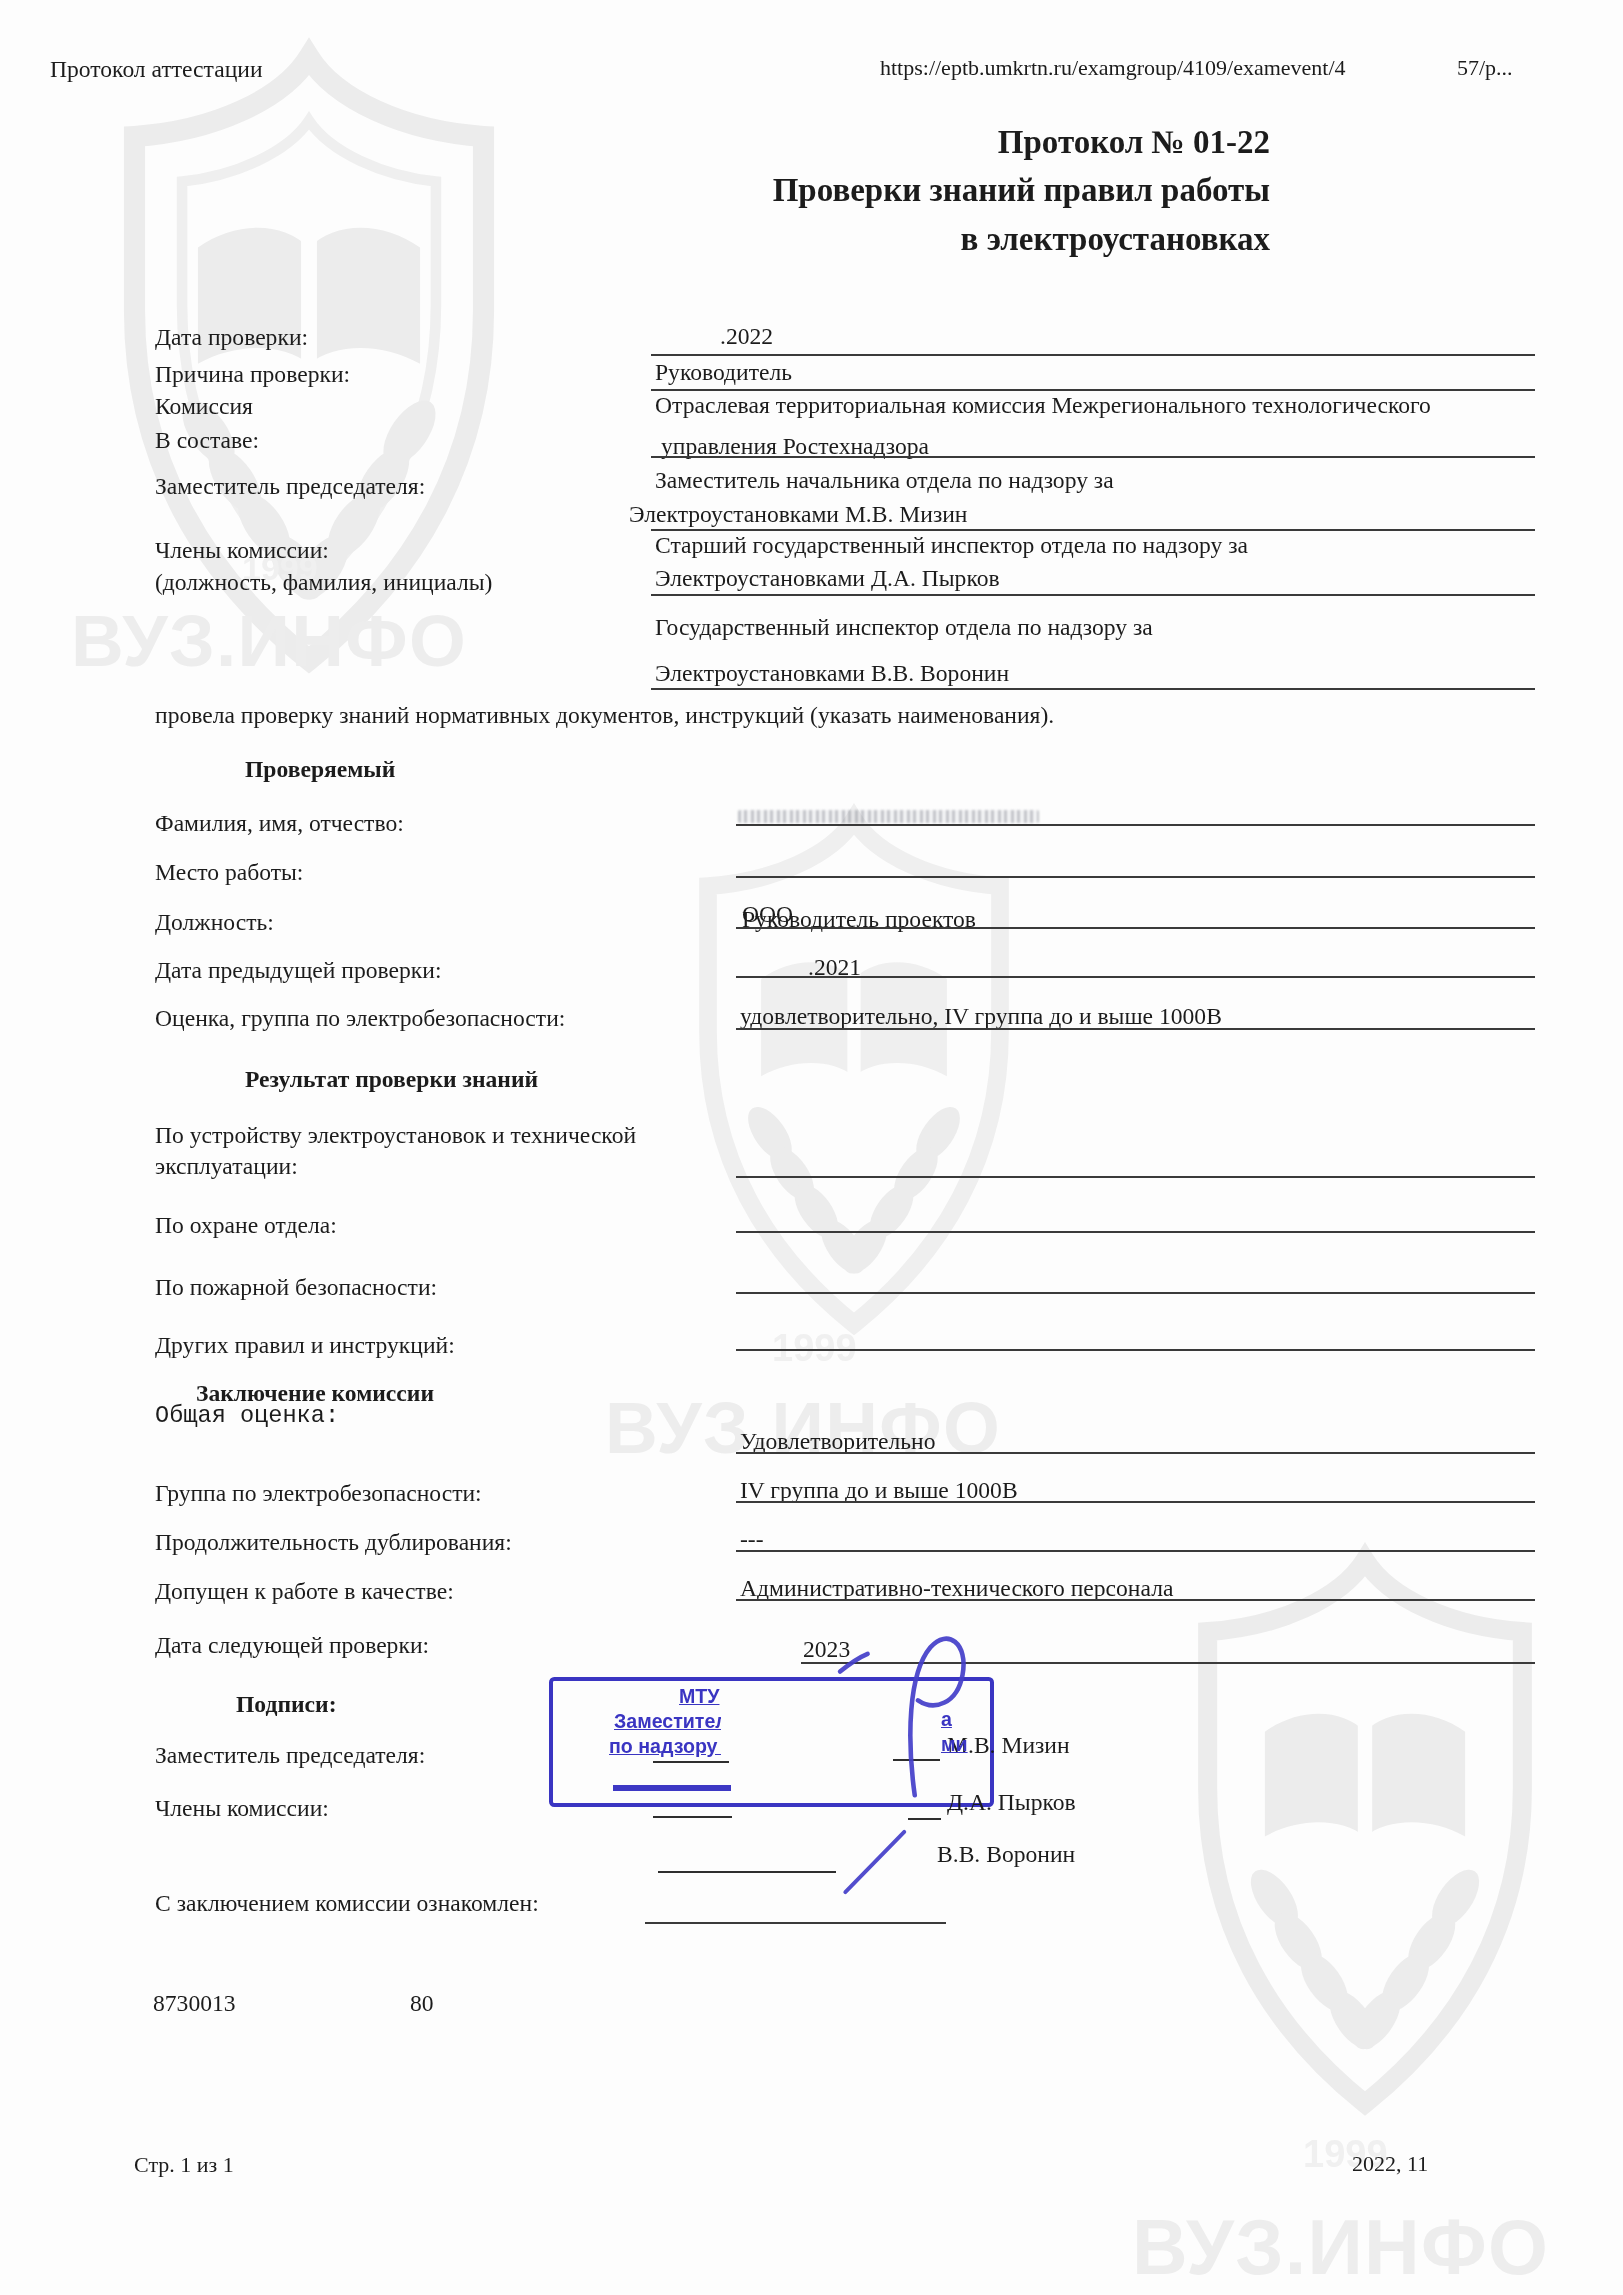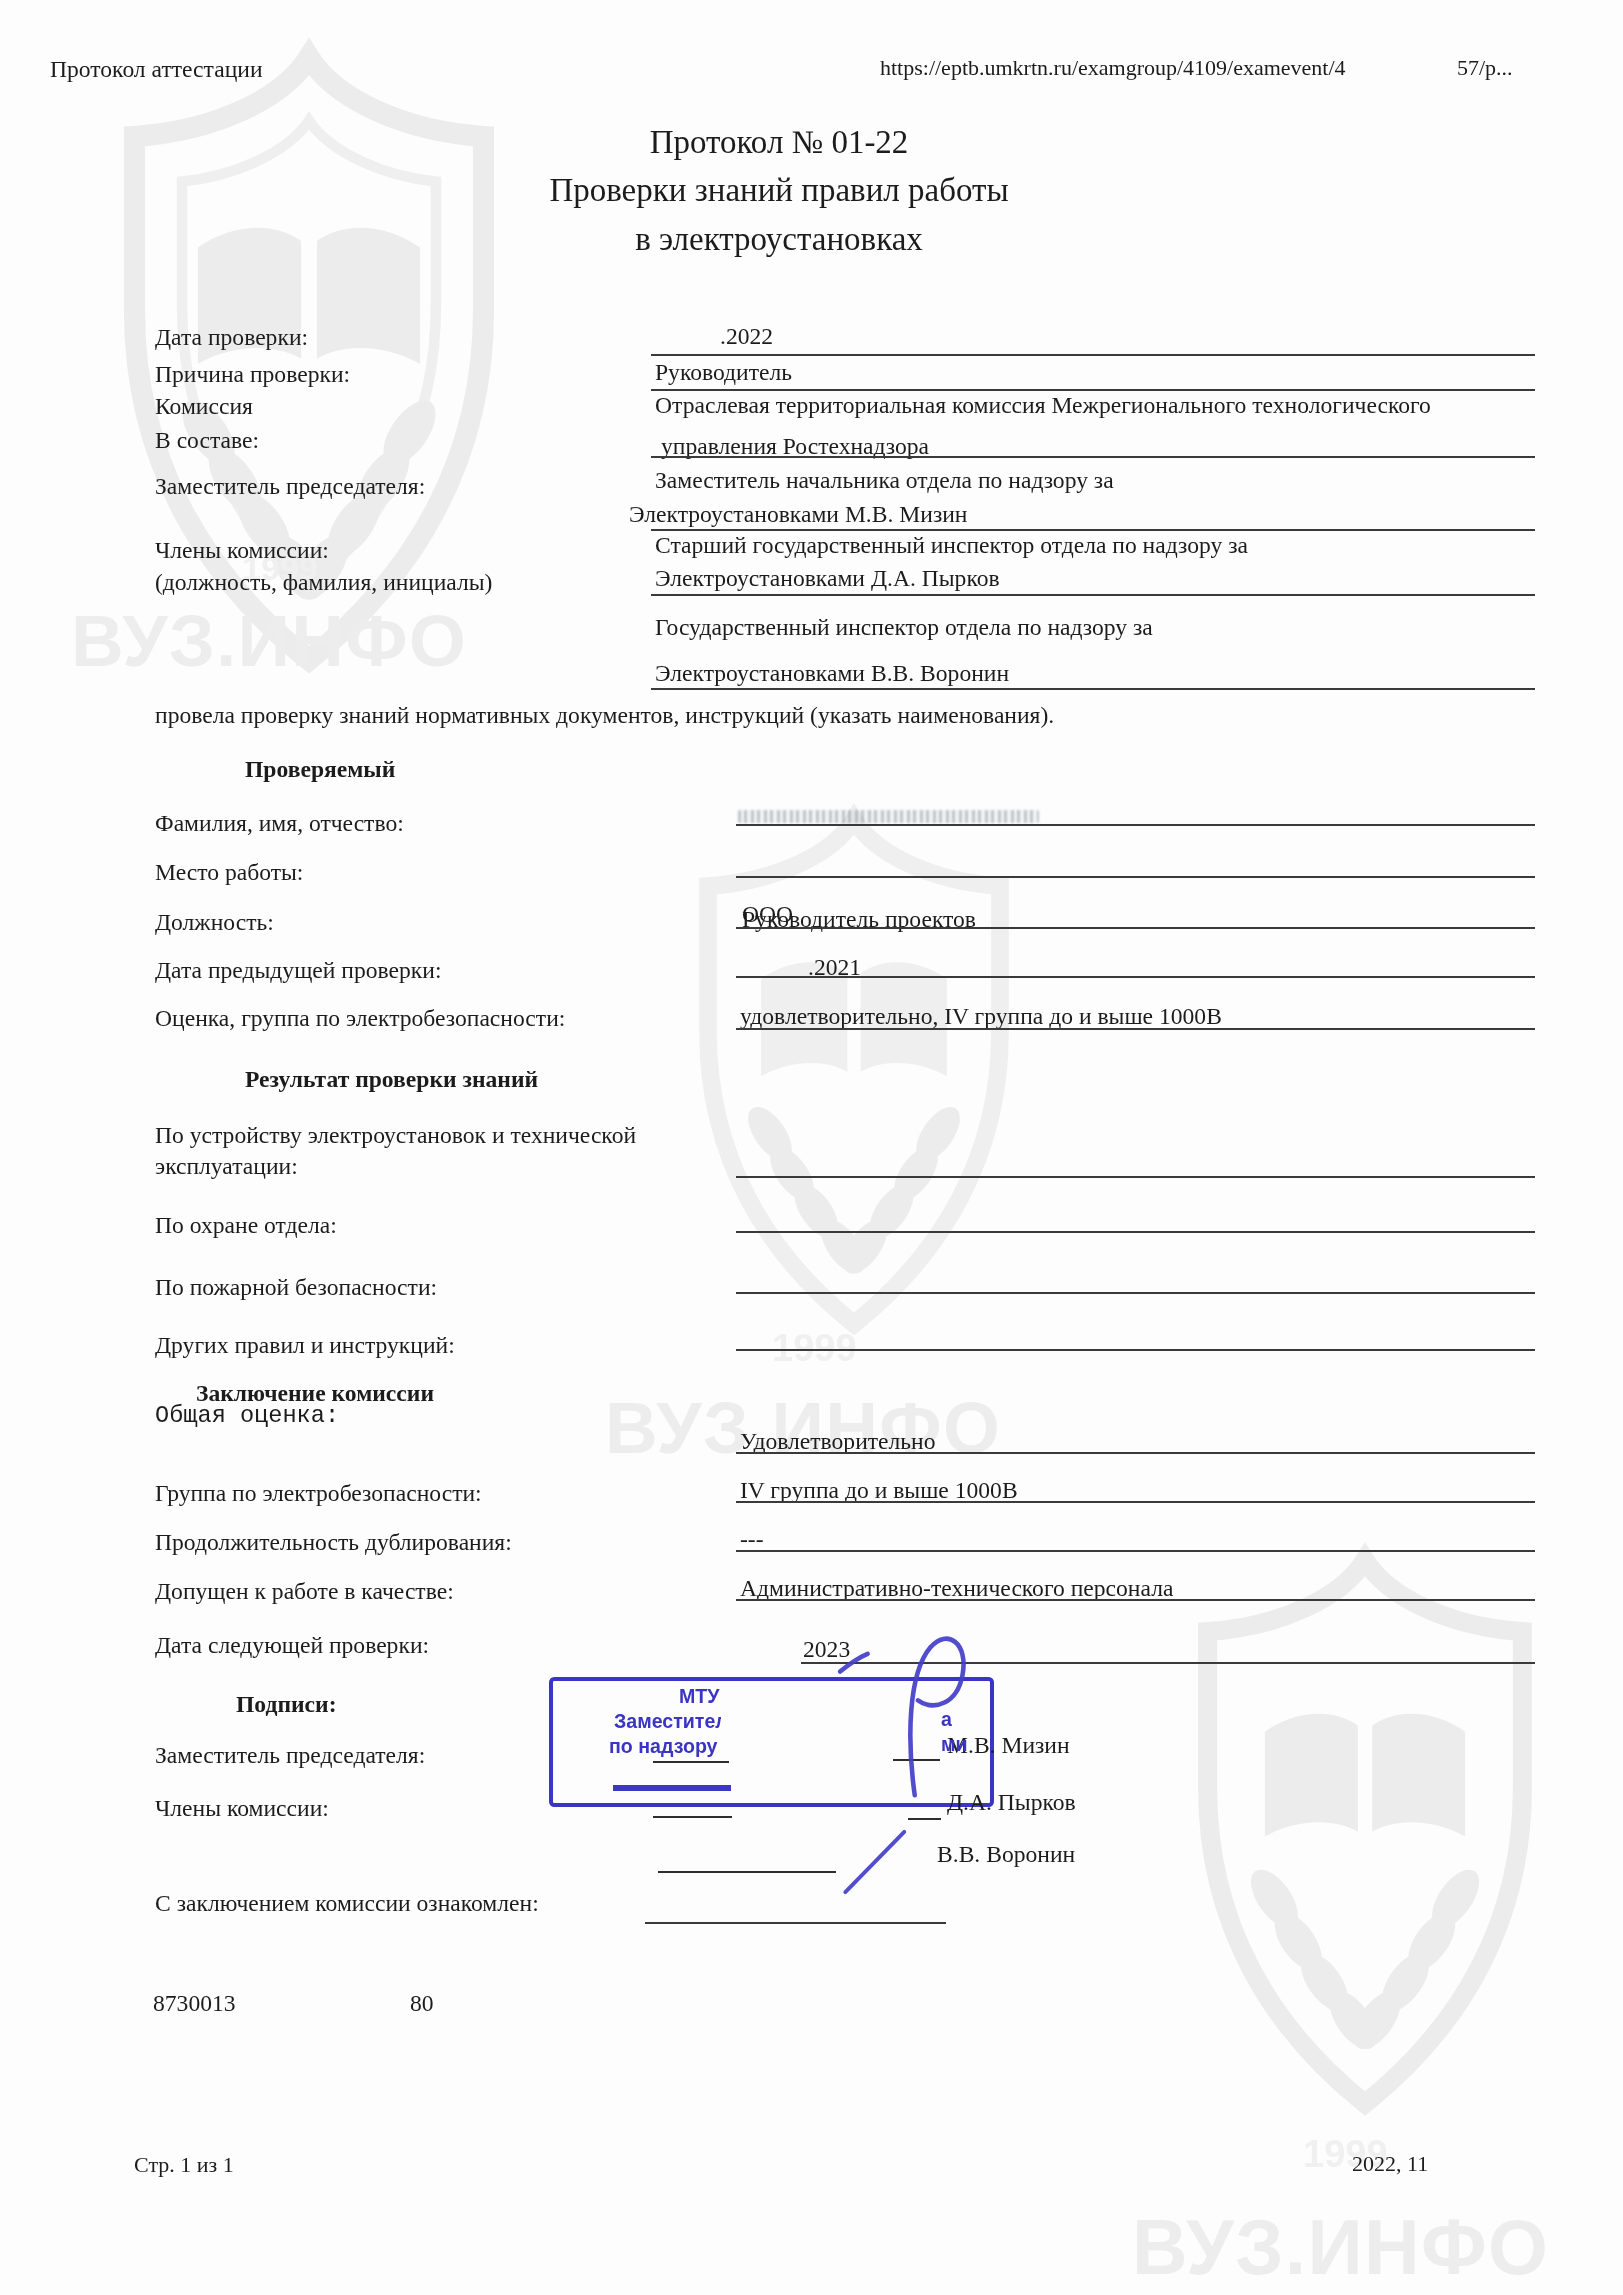--- a/index.html
+++ b/index.html
@@ -4,28 +4,28 @@
 <style>
   html,body{margin:0;padding:0;background:#e8e8e8;}
   #page{position:relative;width:1623px;height:2295px;background:#fdfdfd;overflow:hidden;
         font-family:"Liberation Serif",serif;color:#1c1c1c;}
   .abs{position:absolute;white-space:nowrap;}
   .t{font-size:23.6px;line-height:1.12;color:#1c1c1c;z-index:2;}
   .b{font-weight:bold;}
   .small{font-size:22px;}
   .ln{position:absolute;height:0;border-top:2.6px solid #3a3a3a;z-index:2;}
   .ln.thin{border-top-width:2px;}
-  .title{font-size:33px;font-weight:normal;line-height:1.0;text-align:center;z-index:2;}
+  .title{font-size:33px;font-weight:bold;line-height:1.0;text-align:right;z-index:2;}
   .wmtxt{position:absolute;font-family:"Liberation Sans",sans-serif;font-weight:bold;
          color:#ededed;z-index:0;letter-spacing:1.3px;}
   .wmyear{position:absolute;font-family:"Liberation Sans",sans-serif;font-weight:bold;
           color:#f0f0f0;z-index:0;}
   .wmshield{position:absolute;z-index:0;}
   .stamptext{position:absolute;font-family:"Liberation Sans",sans-serif;font-weight:bold;
-             color:#3a35c2;font-size:19.6px;z-index:3;filter:blur(0.3px);}
+             color:#3a35c2;font-size:19.6px;z-index:3;filter:blur(0.3px);text-decoration:underline;}
   #stampbox{position:absolute;left:549px;top:1677px;width:437px;height:122px;
             border:4.6px solid #3a35c2;border-radius:5.2px;z-index:3;filter:blur(0.2px);}
   #stamp-erase{position:absolute;left:721px;top:1683px;width:191px;height:96px;
                background:#fdfdfd;z-index:4;}
   #stamp-blueline{position:absolute;left:613px;top:1785px;width:118px;height:5.9px;
                   background:#3d38c4;z-index:3;filter:blur(0.3px);}
   .sigline{position:absolute;height:0;border-top:2.6px solid #2e2e2e;z-index:6;}
   .name{position:absolute;font-size:23.6px;z-index:5;white-space:nowrap;}
   #fio-smudge{position:absolute;left:738px;top:810px;width:301px;height:13px;z-index:2;
      background:repeating-linear-gradient(90deg,rgba(95,100,115,.5) 0 2.6px,rgba(150,155,168,.12) 2.6px 6.5px);

